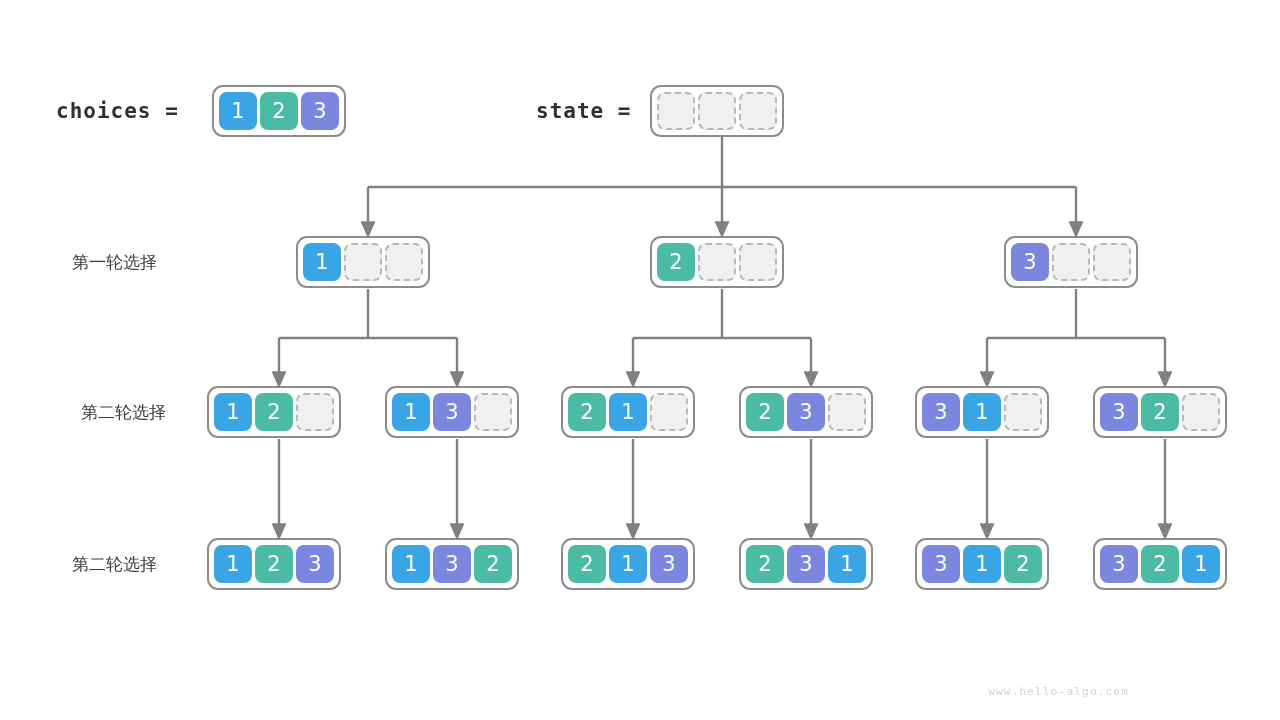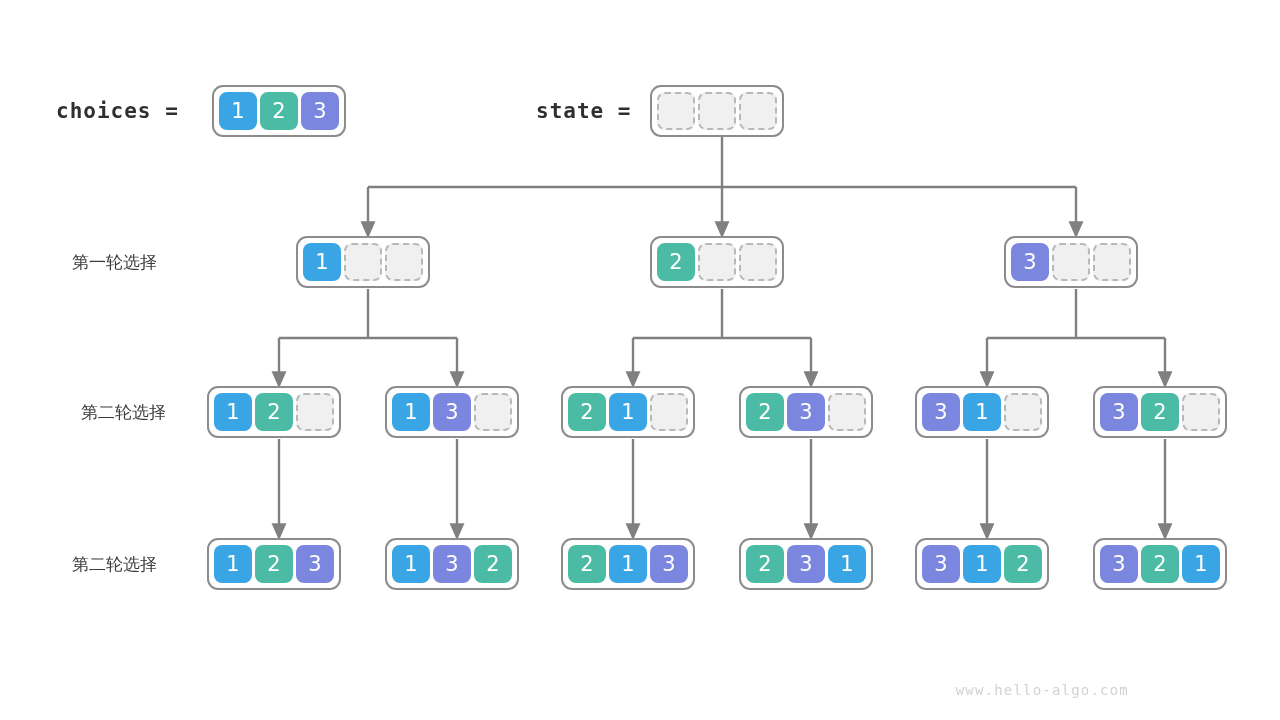--- a/index.html
+++ b/index.html
@@ -44,21 +44,21 @@
     font-size: 17px;
     color: #3b3b3b;
     white-space: nowrap;
     margin-left: 36px;
   }
   .watermark {
     position: absolute;
     right: 32px;
     bottom: 22px;
     font-family: "DejaVu Sans Mono", "Liberation Mono", monospace;
-    font-size: 14px;
+    font-size: 11px;
     color: #d2d2d2;
     letter-spacing: 1.2px;
     white-space: nowrap;
   }
 
   
   .node {
     position: absolute;
     display: flex;
     align-items: center;

